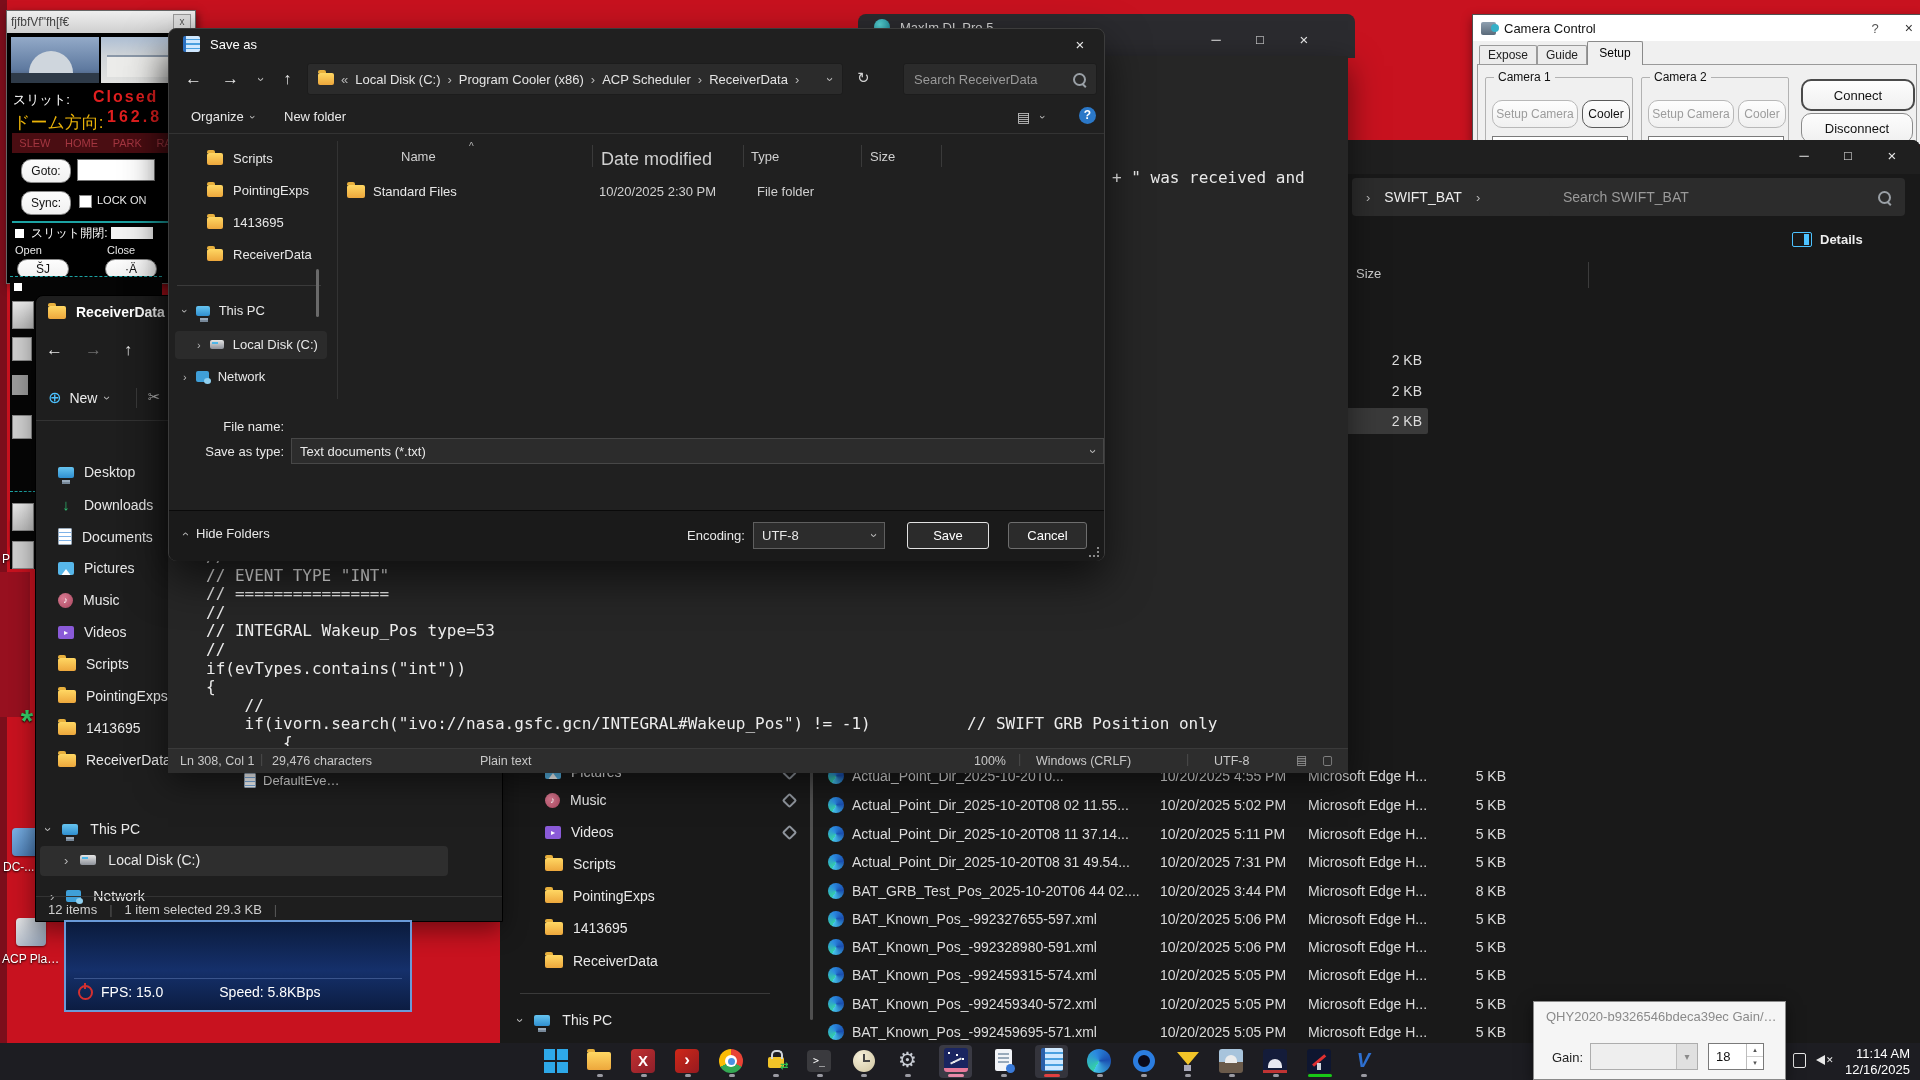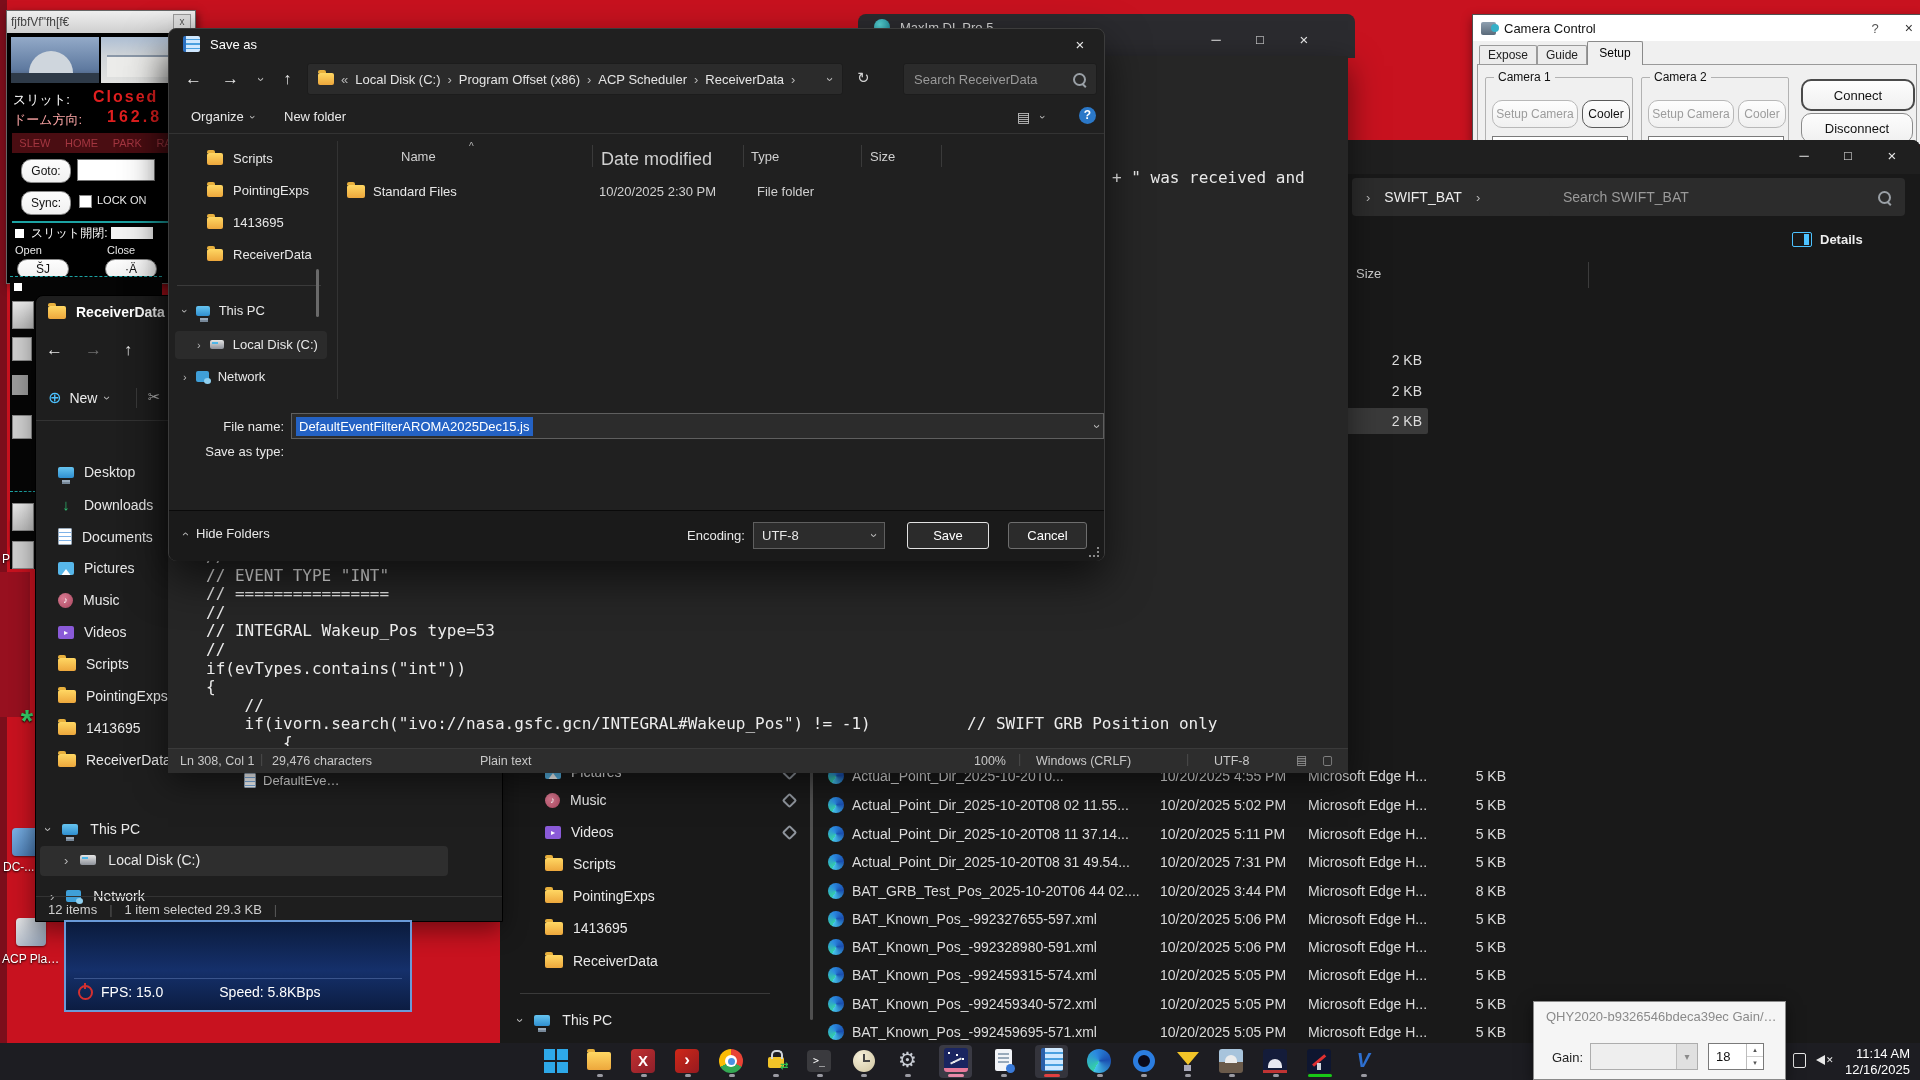--- a/index.html
+++ b/index.html
@@ -74,21 +74,21 @@
     </div>
     <div class="a" style="left:4px;top:26px;width:88px;height:46px;background:linear-gradient(180deg,#93aac8 0%,#5f7aa0 70%,#3f4f66 100%);overflow:hidden;">
       <div class="a" style="left:18px;top:14px;width:44px;height:44px;border-radius:50%;background:#cfd6dd;"></div>
       <div class="a" style="left:0;bottom:0;width:100%;height:10px;background:#2e3a48;"></div>
     </div>
     <div class="a" style="left:94px;top:26px;width:90px;height:46px;background:linear-gradient(180deg,#aebfd4 0%,#cfd4d8 40%,#e3e3e1 100%);overflow:hidden;">
       <div class="a" style="left:6px;top:18px;width:80px;height:20px;background:#ececea;border-top:2px solid #8b98a8;"></div>
     </div>
     <div class="a" style="left:6px;top:80px;color:#fff;font-size:13px;">スリット:</div>
     <div class="a" style="left:86px;top:77px;color:#e01f1f;font-size:16px;font-weight:bold;letter-spacing:2px;">Closed</div>
-    <div class="a" style="left:6px;top:100px;color:#fca5a5;font-size:13px;">ドーム方向:</div>
+    <div class="a" style="left:6px;top:100px;color:#eab308;font-size:17px;">ドーム方向:</div>
     <div class="a" style="left:100px;top:97px;color:#e01f1f;font-size:16px;font-weight:bold;letter-spacing:3px;">162.8</div>
     <div class="a f" style="left:5px;top:122px;width:178px;height:20px;background:#4a0d12;justify-content:space-around;">
       <span style="color:#a33640;font-size:11px;">SLEW</span>
       <span style="color:#a33640;font-size:11px;">HOME</span>
       <span style="color:#a33640;font-size:11px;">PARK</span>
       <span style="color:#a33640;font-size:11px;">RAIN</span>
     </div>
     <div class="a w32btn" style="left:14px;top:148px;width:48px;height:22px;">Goto:</div>
     <div class="a" style="left:70px;top:148px;width:78px;height:22px;background:#fff;border:1px solid #777;box-sizing:border-box;"></div>
     <div class="a w32btn" style="left:14px;top:180px;width:48px;height:22px;">Sync:</div>
@@ -440,21 +440,21 @@
       <span class="glyph" style="font-size:17px;">←</span>
       <span class="glyph" style="font-size:17px;">→</span>
       <span class="chevR" style="display:inline-block;transform:rotate(90deg);font-size:13px;">›</span>
       <span class="glyph" style="font-size:16px;">↑</span>
     </div>
     <div class="a f" style="left:138px;top:34px;width:536px;height:32px;background:#2b2b2b;border-radius:3px;border:1px solid #1c1c1c;padding:0 10px;box-sizing:border-box;gap:7px;font-size:13px;color:#e4e4e4;">
       <span class="fld" style="width:16px;height:12px;"></span>
       <span class="chevR">«</span>
       <span>Local Disk (C:)</span>
       <span class="chevR">›</span>
-      <span>Program Offset (x86)</span>
+      <span>Program Cooler (x86)</span>
       <span class="chevR">›</span>
       <span>ACP Scheduler</span>
       <span class="chevR">›</span>
       <span>ReceiverData</span>
       <span class="chevR">›</span>
       <span class="chevR" style="margin-left:auto;display:inline-block;transform:rotate(90deg);">›</span>
     </div>
     <span class="a" style="left:688px;top:40px;color:#d0d0d0;font-size:15px;">↻</span>
     <div class="a f" style="left:734px;top:34px;width:194px;height:32px;background:#2b2b2b;border-radius:3px;border:1px solid #1c1c1c;padding:0 10px;box-sizing:border-box;">
       <span style="color:#9a9a9a;font-size:13px;flex:1;">Search ReceiverData</span>
@@ -520,25 +520,25 @@
     <div class="a" style="left:772px;top:116px;width:1px;height:22px;background:#3a3a3a;"></div>
 
     <div class="a f" style="left:178px;top:150px;width:740px;height:24px;gap:8px;">
       <span class="fld"></span>
       <span style="color:#e8e8e8;font-size:13px;width:218px;">Standard Files</span>
       <span style="color:#d0d0d0;font-size:13px;width:150px;">10/20/2025 2:30 PM</span>
       <span style="color:#d0d0d0;font-size:13px;">File folder</span>
     </div>
 
     <div class="a" style="left:20px;top:390px;width:95px;text-align:right;color:#e8e8e8;font-size:13px;">File name:</div>
-    <div class="a f" style="left:122px;top:384px;width:813px;height:26px;background:#2c2c2c;border:1px solid #5f5f5f;box-sizing:border-box;padding:0 4px;">
-      <span style="background:#2462c4;color:#fff;font-size:13px;padding:2px 3px;">DefaultEventFilterAROMA2025Dec15.js</span>
+    <div class="a" style="left:12px;top:415px;width:103px;text-align:right;color:#e8e8e8;font-size:13px;">Save as type:</div>
+    <div class="a f" style="left:122px;top:409px;width:813px;height:26px;background:#2c2c2c;border:1px solid #474747;box-sizing:border-box;padding:0 8px;">
+      <span style="color:#e8e8e8;font-size:13px;">Text documents (*.txt)</span>
       <span class="chevR" style="margin-left:auto;display:inline-block;transform:rotate(90deg);">›</span>
     </div>
-    <div class="a" style="left:12px;top:415px;width:103px;text-align:right;color:#e8e8e8;font-size:13px;">Save as type:</div>
 
     <div class="a" style="left:0;top:481px;width:935px;height:50px;background:#1a1a1a;border-top:1px solid #0a0a0a;border-radius:0 0 8px 8px;">
       <div class="a f" style="left:14px;top:15px;gap:9px;">
         <span class="chevR" style="display:inline-block;transform:rotate(-90deg);font-size:12px;">›</span>
         <span style="color:#e8e8e8;font-size:13px;">Hide Folders</span>
       </div>
       <div class="a" style="left:518px;top:17px;color:#e8e8e8;font-size:13px;">Encoding:</div>
       <div class="a f" style="left:584px;top:11px;width:132px;height:27px;background:#2c2c2c;border:1px solid #5f5f5f;box-sizing:border-box;padding:0 8px;">
         <span style="color:#e8e8e8;font-size:13px;">UTF-8</span>
         <span class="chevR" style="margin-left:auto;display:inline-block;transform:rotate(90deg);">›</span>

